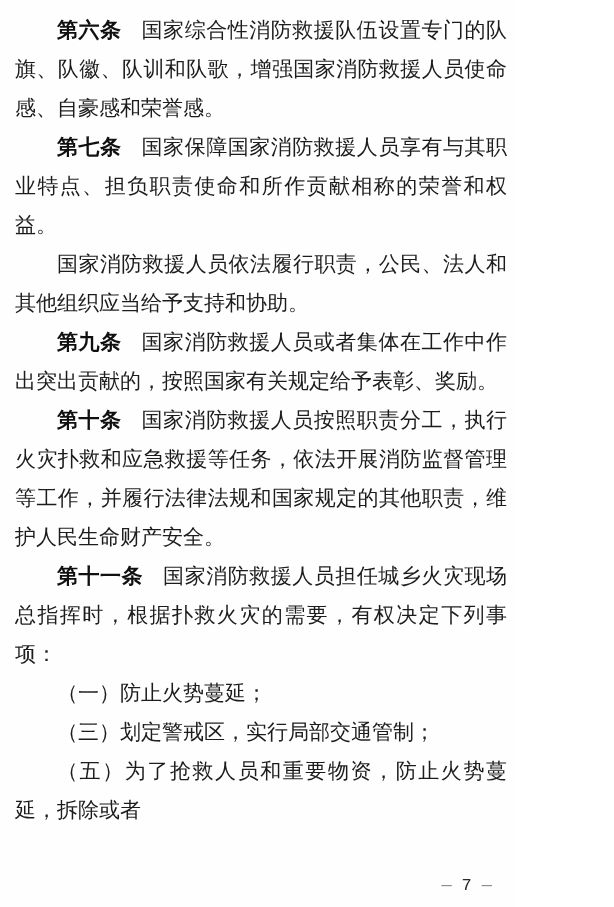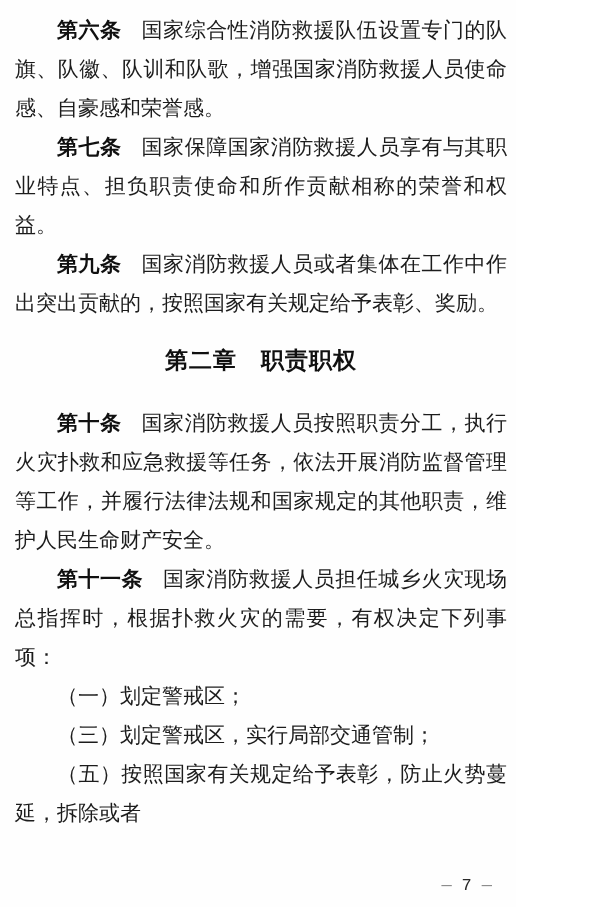--- a/index.html
+++ b/index.html
@@ -61,28 +61,28 @@
 </head>
 <body>
 
 <div class="page">
 
   <p class="para"><span class="article-label">第六条</span><span>国家综合性消防救援队伍设置专门的队旗、队徽、队训和队歌，增强国家消防救援人员使命感、自豪感和荣誉感。</span></p>
 
   <p class="para"><span class="article-label">第七条</span><span>国家保障国家消防救援人员享有与其职业特点、担负职责使命和所作贡献相称的荣誉和权益。</span></p>
 
 
+  <p class="para"><span>国家消防救援人员依法履行职责，公民、法人和其他组织应当给予支持和协助。</span></p>
 
   <p class="para"><span class="article-label">第九条</span><span>国家消防救援人员或者集体在工作中作出突出贡献的，按照国家有关规定给予表彰、奖励。</span></p>
 
-  <h2 class="para chapter-heading">第二章　职责职权</h2>
 
   <p class="para"><span class="article-label">第十条</span><span>国家消防救援人员按照职责分工，执行火灾扑救和应急救援等任务，依法开展消防监督管理等工作，并履行法律法规和国家规定的其他职责，维护人民生命财产安全。</span></p>
 
   <p class="para"><span class="article-label">第十一条</span><span>国家消防救援人员担任城乡火灾现场总指挥时，根据扑救火灾的需要，有权决定下列事项：</span></p>
 
-  <p class="para">（一）划定警戒区；</p>
+  <p class="para">（一）防止火势蔓延；</p>
   <p class="para">（三）划定警戒区，实行局部交通管制；</p>
-  <p class="para">（五）按照国家有关规定给予表彰，防止火势蔓延，拆除或者</p>
+  <p class="para">（五）为了抢救人员和重要物资，防止火势蔓延，拆除或者</p>
 
   <div class="page-footer"><span class="dash">—</span><span class="num">7</span><span class="dash">—</span></div>
 
 </div>
 
 </body></html>

